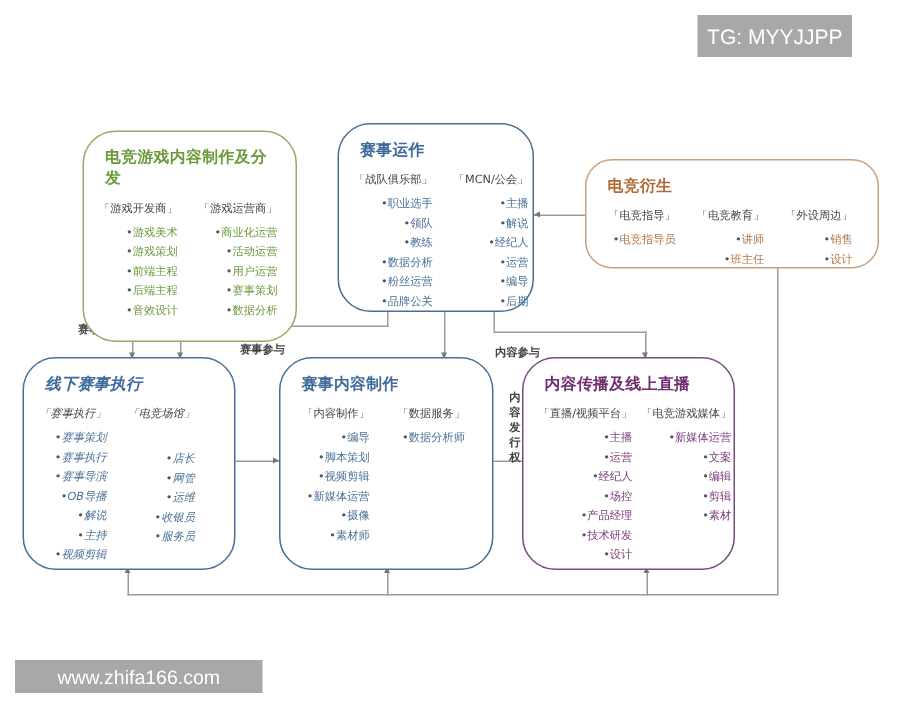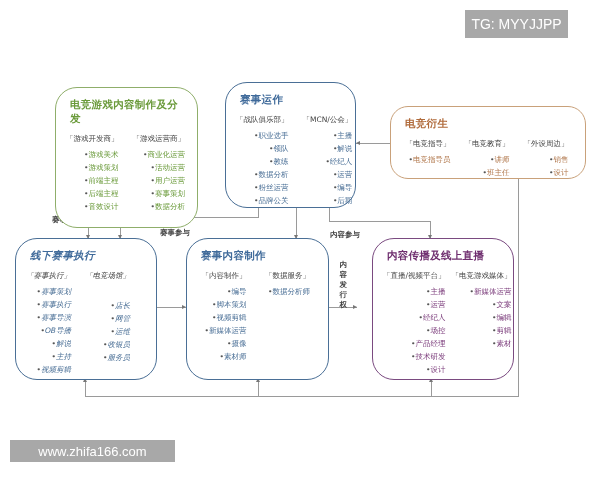--- a/index.html
+++ b/index.html
@@ -220,21 +220,21 @@
     </div>
     <div class="col">
       <div class="col-head">「数据服务」</div>
       <ul style="color:#4a6f96;">
         <li><span class="dot">•</span><span>数据分析师</span></li>
       </ul>
     </div>
   </div>
 </div>
 
-<div class="box" style="left:372px; top:238px; width:142px; height:142px; border-color:#7a4a80;">
+<div class="box" style="left:348px; top:238px; width:142px; height:142px; border-color:#7a4a80;">
   <div class="box-title" style="color:#6e2d6e;">内容传播及线上直播</div>
   <div class="cols" style="gap:6px;">
     <div class="col">
       <div class="col-head">「直播/视频平台」</div>
       <ul style="color:#7a3a7a;">
         <li><span class="dot">•</span><span>主播</span></li>
         <li><span class="dot">•</span><span>运营</span></li>
         <li><span class="dot">•</span><span>经纪人</span></li>
         <li><span class="dot">•</span><span>场控</span></li>
         <li><span class="dot">•</span><span>产品经理</span></li>

